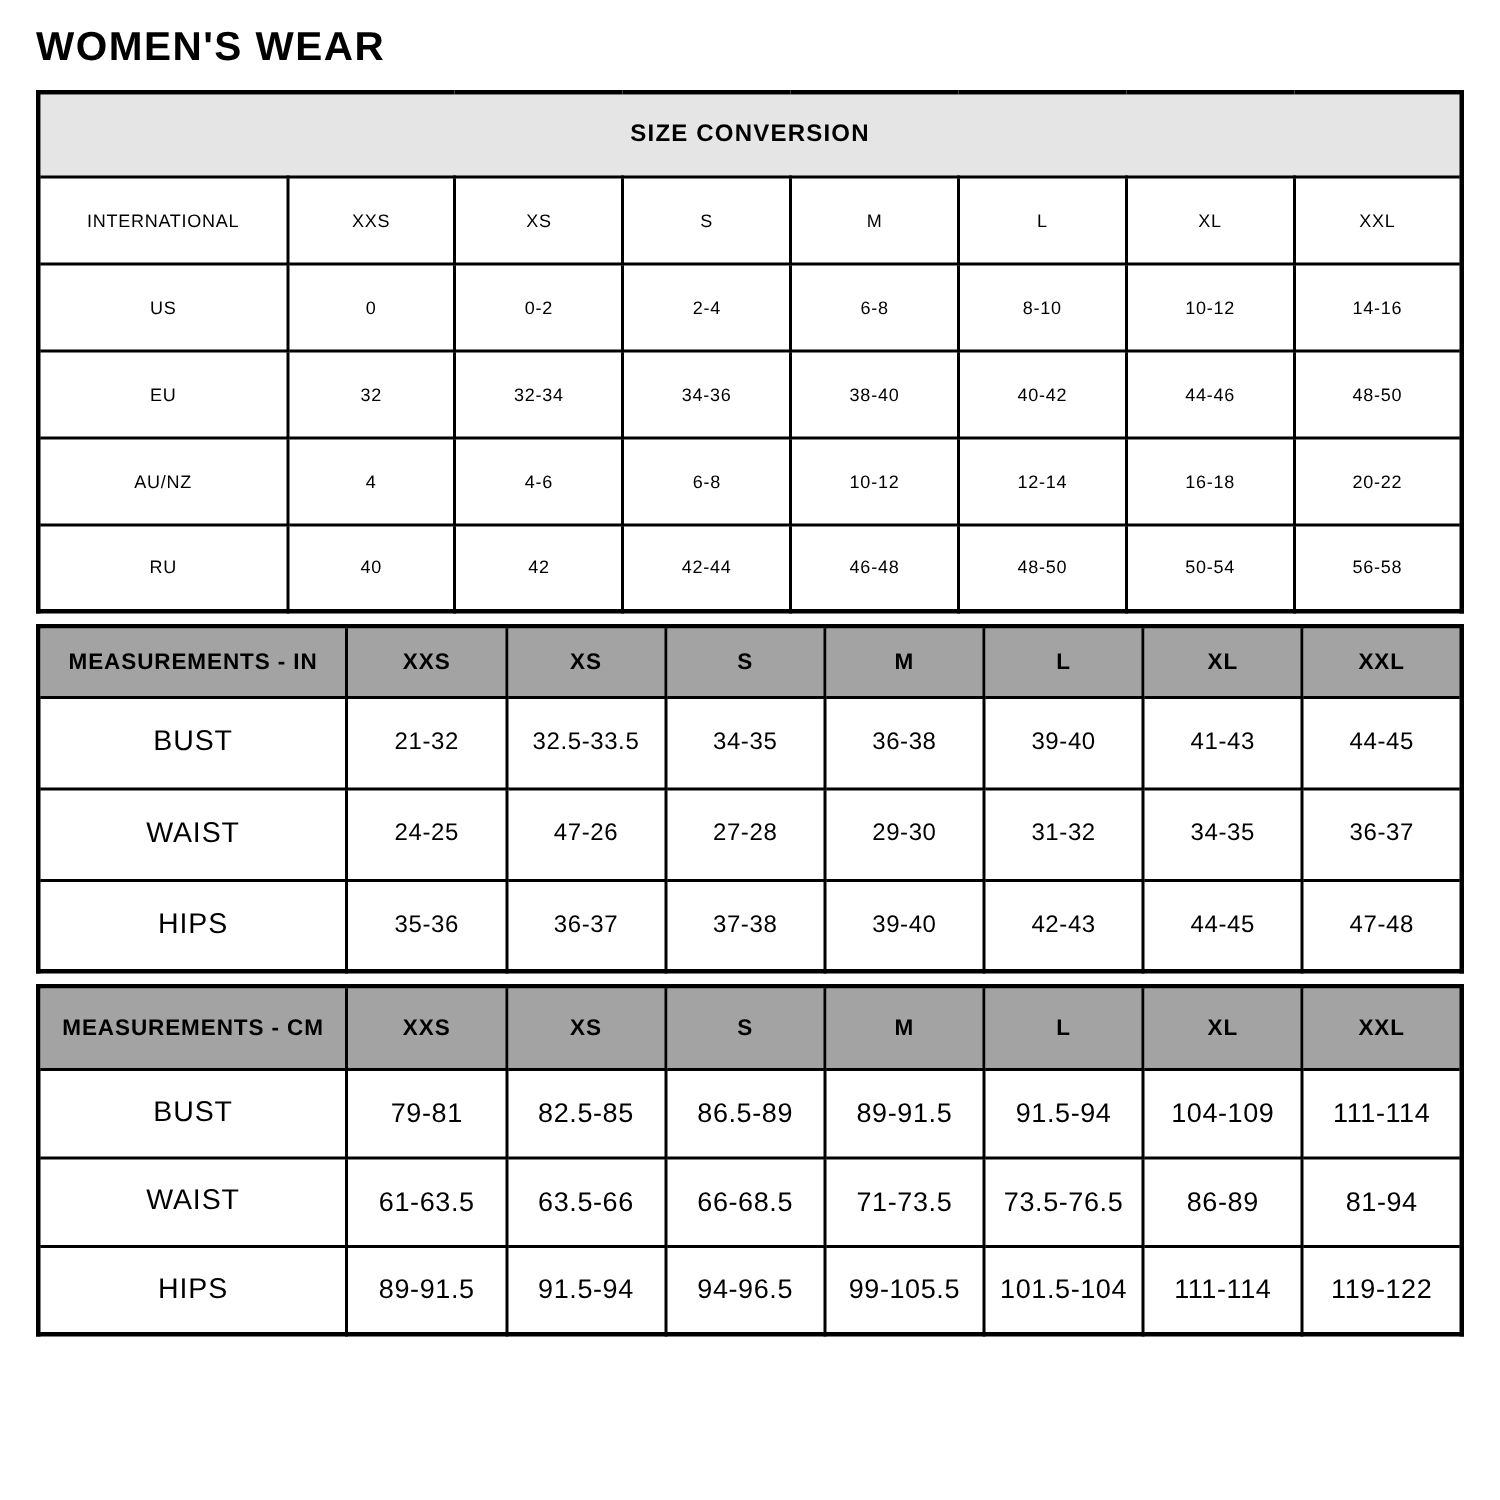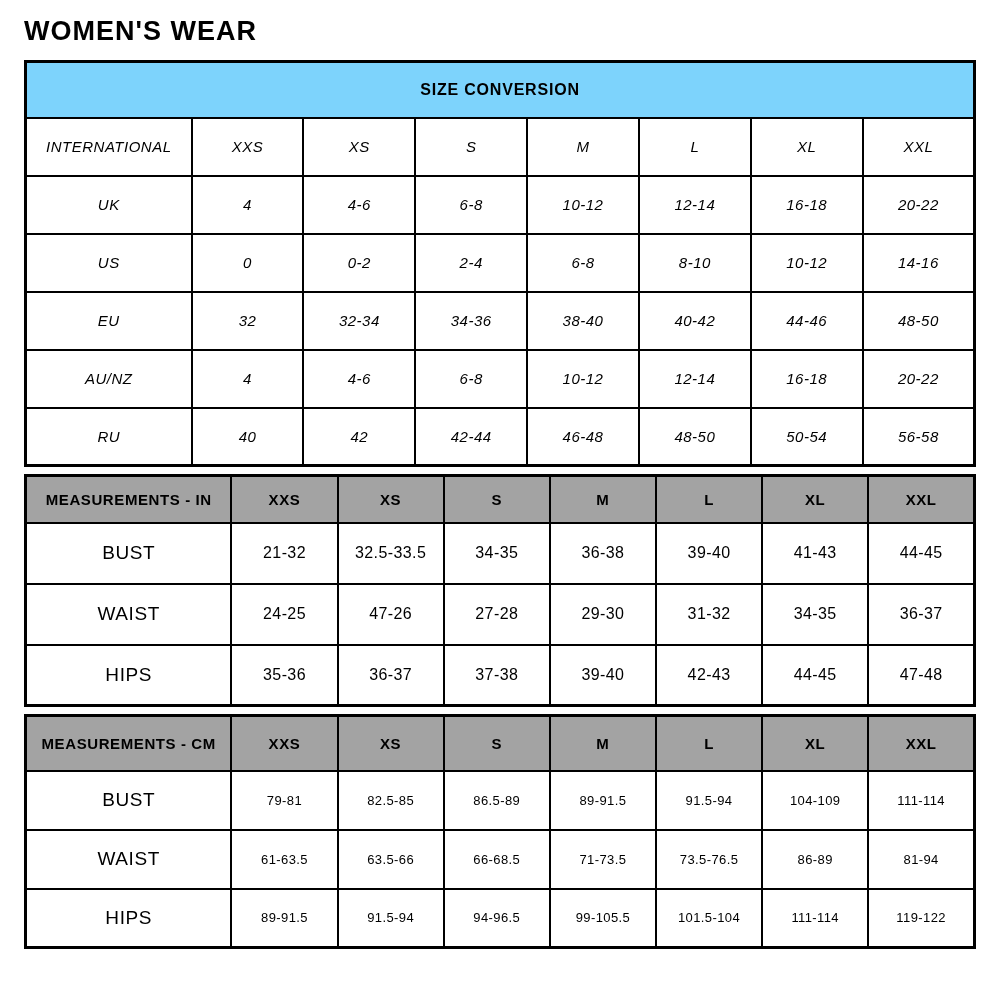--- a/index.html
+++ b/index.html
@@ -27,40 +27,40 @@
   td {
     border: 2px solid #000;
     text-align: center;
     vertical-align: middle;
     overflow: hidden;
     white-space: nowrap;
   }
   
   .t1 .band td {
     height: 56px;
-    background: #7dd3fc;
+    background: #e5e5e5;
     font-weight: 700;
     font-size: 16px;
     letter-spacing: 0.8px;
   }
-  .t1 .hdr td, .t1 .data td { height: 58px; font-size: 15px; letter-spacing: 0.5px; font-style: italic; }
+  .t1 .hdr td, .t1 .data td { height: 58px; font-size: 12px; letter-spacing: 0.5px; }
   .t1 col.label-col { width: 17.5%; }
   
   .t2, .t3 { margin-top: 7px; }
   .t2 col.label-col, .t3 col.label-col { width: 21.7%; }
   .t2 .hdr td, .t3 .hdr td {
     background: #a3a3a3;
     font-weight: 700;
     font-size: 15px;
     letter-spacing: 0.6px;
   }
   .t2 .hdr td { height: 47px; }
   .t3 .hdr td { height: 55px; }
   .t2 .data td { height: 61px; font-size: 16px; letter-spacing: 0.4px; }
-  .t3 .data td { height: 59px; font-size: 13px; letter-spacing: 0.4px; }
+  .t3 .data td { height: 59px; font-size: 18px; letter-spacing: 0.4px; }
   .t2 .data td.rlabel, .t3 .data td.rlabel { font-size: 19px; letter-spacing: 0.6px; }
 </style>
 </head>
 <body>
 
 <div class="page">
 
   <h1 class="title">WOMEN'S WEAR</h1>
 
   <table class="t1">
@@ -80,30 +80,20 @@
     </tr>
     <tr class="hdr">
       <td>INTERNATIONAL</td>
       <td>XXS</td>
       <td>XS</td>
       <td>S</td>
       <td>M</td>
       <td>L</td>
       <td>XL</td>
       <td>XXL</td>
-    </tr>
-    <tr class="data">
-      <td>UK</td>
-      <td>4</td>
-      <td>4-6</td>
-      <td>6-8</td>
-      <td>10-12</td>
-      <td>12-14</td>
-      <td>16-18</td>
-      <td>20-22</td>
     </tr>
     <tr class="data">
       <td>US</td>
       <td>0</td>
       <td>0-2</td>
       <td>2-4</td>
       <td>6-8</td>
       <td>8-10</td>
       <td>10-12</td>
       <td>14-16</td>

